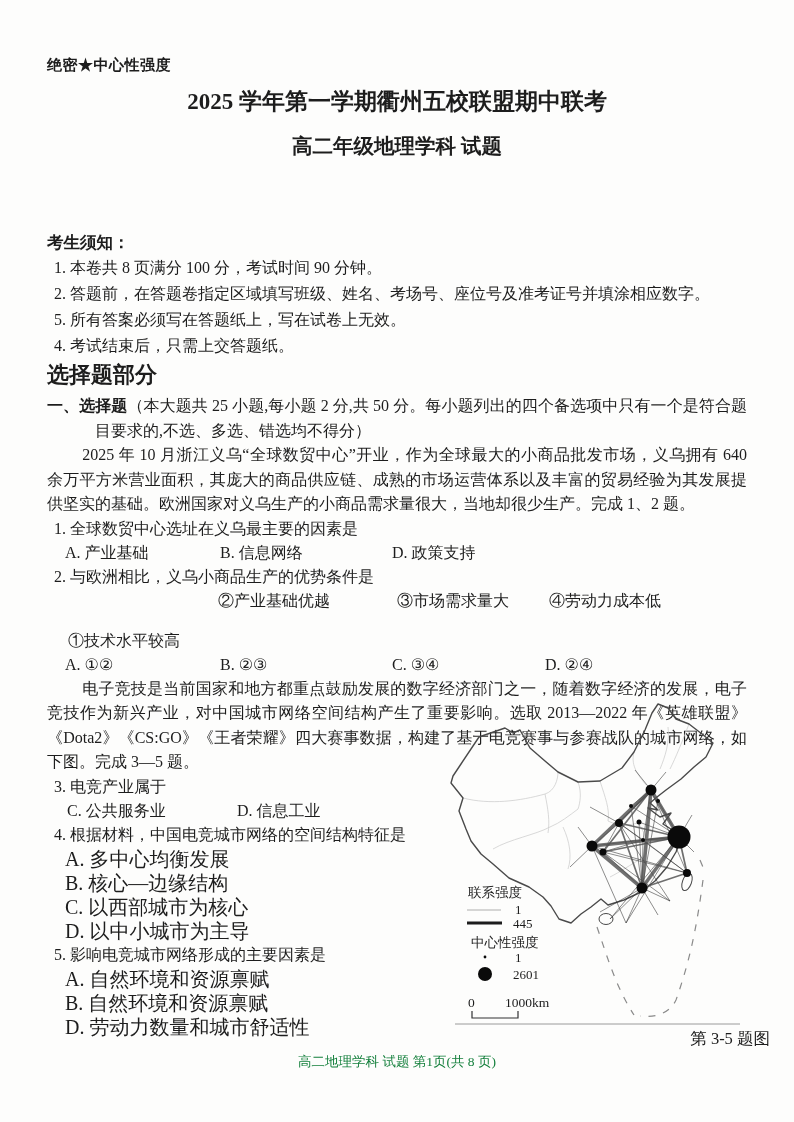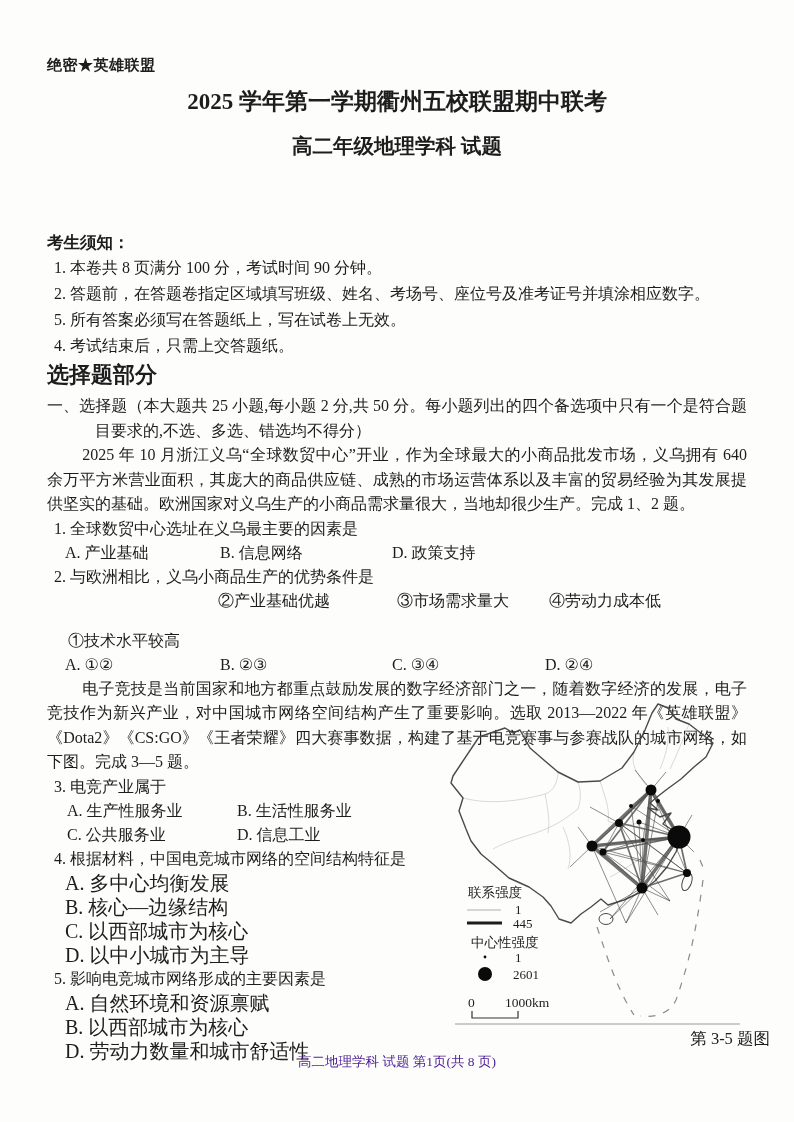--- a/index.html
+++ b/index.html
@@ -15,46 +15,46 @@
     color:#1d1d1d;
   }
   .topsecret{font-weight:bold;font-size:15px;line-height:19px;letter-spacing:.5px;}
   .title{font-size:23px;font-weight:bold;text-align:center;margin:13px 0 0 0;line-height:28px;}
   .subtitle{font-size:20.5px;font-weight:bold;text-align:center;margin:17px 0 0 0;line-height:27px;}
   .notice{margin-top:70px;}
   .notice-heading{font-weight:bold;font-size:16.5px;line-height:25px;}
   .notice-item{font-size:16px;line-height:26px;padding-left:7px;}
   .section-heading{font-size:22px;font-weight:bold;text-align:left;margin:2px 0 0 0;line-height:27px;}
   .intro{margin:5px 0 0 0;font-size:16px;line-height:25px;padding-left:3em;text-indent:-3em;text-align:justify;}
-  .intro .lbl{font-weight:normal;}
+  .intro .lbl{font-weight:bold;}
   .passage{margin:0;font-size:16px;line-height:24.5px;text-indent:2.2em;text-align:justify;}
   .qstem{font-size:16px;line-height:24px;padding-left:7px;}
   .opt-row{display:flex;padding-left:18px;font-size:16px;line-height:24px;}
   .opt-row .c1{width:155px;}
   .opt-row .c2{width:172px;}
   .opt-row .c3{width:153px;}
   .sub-row{display:flex;padding-left:21px;font-size:16px;line-height:24px;}
   .sub-row .c1{width:150px;margin-top:40px;}
   .sub-row .c2{width:179px;}
   .sub-row .c3{width:152px;}
   .two-col{display:flex;padding-left:20px;font-size:16px;line-height:24px;}
   .two-col .c1{width:170px;}
   .opt-line{padding-left:18px;font-size:20px;line-height:24px;}
   .q345{width:424px;}
   .map-figure{position:absolute;left:430px;top:697px;width:360px;height:360px;}
   .map-caption{position:absolute;left:0;top:331px;width:340px;text-align:right;font-size:16.5px;}
-  .footer{position:absolute;left:0;top:1053px;width:100%;text-align:center;font-size:13.5px;color:#4c1d95;}
+  .footer{position:absolute;left:0;top:1053px;width:100%;text-align:center;font-size:13.5px;color:#15803d;}
   svg text{font-family:"Liberation Serif","DejaVu Serif",serif;fill:#1d1d1d;}
 </style>
 </head>
 <body>
 
 <div class="page">
 
-  <div class="topsecret">绝密★英雄联盟</div>
+  <div class="topsecret">绝密★中心性强度</div>
   <h1 class="title">2025 学年第一学期衢州五校联盟期中联考</h1>
   <h2 class="subtitle">高二年级地理学科 试题</h2>
 
   <div class="notice">
     <div class="notice-heading">考生须知：</div>
     <div class="notice-item">1. 本卷共 8 页满分 100 分，考试时间 90 分钟。</div>
     <div class="notice-item">2. 答题前，在答题卷指定区域填写班级、姓名、考场号、座位号及准考证号并填涂相应数字。</div>
     <div class="notice-item">5. 所有答案必须写在答题纸上，写在试卷上无效。</div>
     <div class="notice-item">4. 考试结束后，只需上交答题纸。</div>
   </div>
@@ -89,39 +89,35 @@
       <span>D. ②④</span>
     </div>
   </div>
 
   <p class="passage">电子竞技是当前国家和地方都重点鼓励发展的数字经济部门之一，随着数字经济的发展，电子竞技作为新兴产业，对中国城市网络空间结构产生了重要影响。选取 2013—2022 年《英雄联盟》《Dota2》《CS:GO》《王者荣耀》四大赛事数据，构建了基于电竞赛事与参赛战队的城市网络，如下图。完成 3—5 题。</p>
 
   <div class="q345">
     <div class="q">
       <div class="qstem">3. 电竞产业属于</div>
       <div class="two-col">
-        <span class="c1">A. 生产性服务业</span>
-        <span>B. 生活性服务业</span>
-      </div>
-      <div class="two-col">
         <span class="c1">C. 公共服务业</span>
         <span>D. 信息工业</span>
       </div>
     </div>
     <div class="q">
       <div class="qstem">4. 根据材料，中国电竞城市网络的空间结构特征是</div>
       <div class="opt-line">A. 多中心均衡发展</div>
       <div class="opt-line">B. 核心—边缘结构</div>
       <div class="opt-line">C. 以西部城市为核心</div>
       <div class="opt-line">D. 以中小城市为主导</div>
     </div>
     <div class="q">
       <div class="qstem">5. 影响电竞城市网络形成的主要因素是</div>
       <div class="opt-line">A. 自然环境和资源禀赋</div>
-      <div class="opt-line">B. 以西部城市为核心</div>
+      <div class="opt-line">B. 自然环境和资源禀赋</div>
       <div class="opt-line">D. 劳动力数量和城市舒适性</div>
     </div>
   </div>
 
   <figure class="map-figure" style="margin:0;">
     <svg width="360" height="360" viewBox="0 0 360 360">
 
       <g stroke="#c9c9c9" stroke-width="0.7" fill="none">
         <path d="M33,101 C60,108 90,104 115,97 C125,94 128,82 128,75"></path>
         <path d="M63,152 C80,142 105,138 120,130 C130,126 140,118 148,112"></path>

